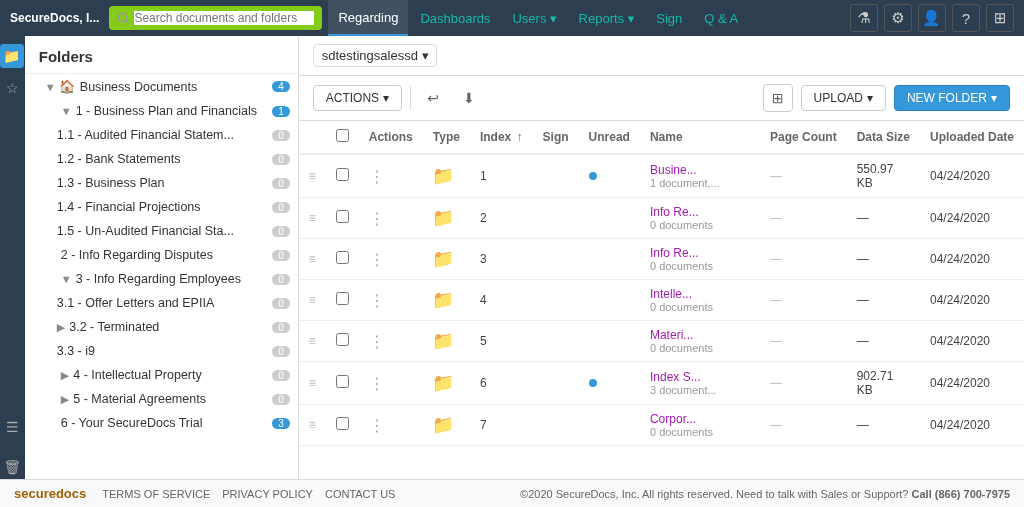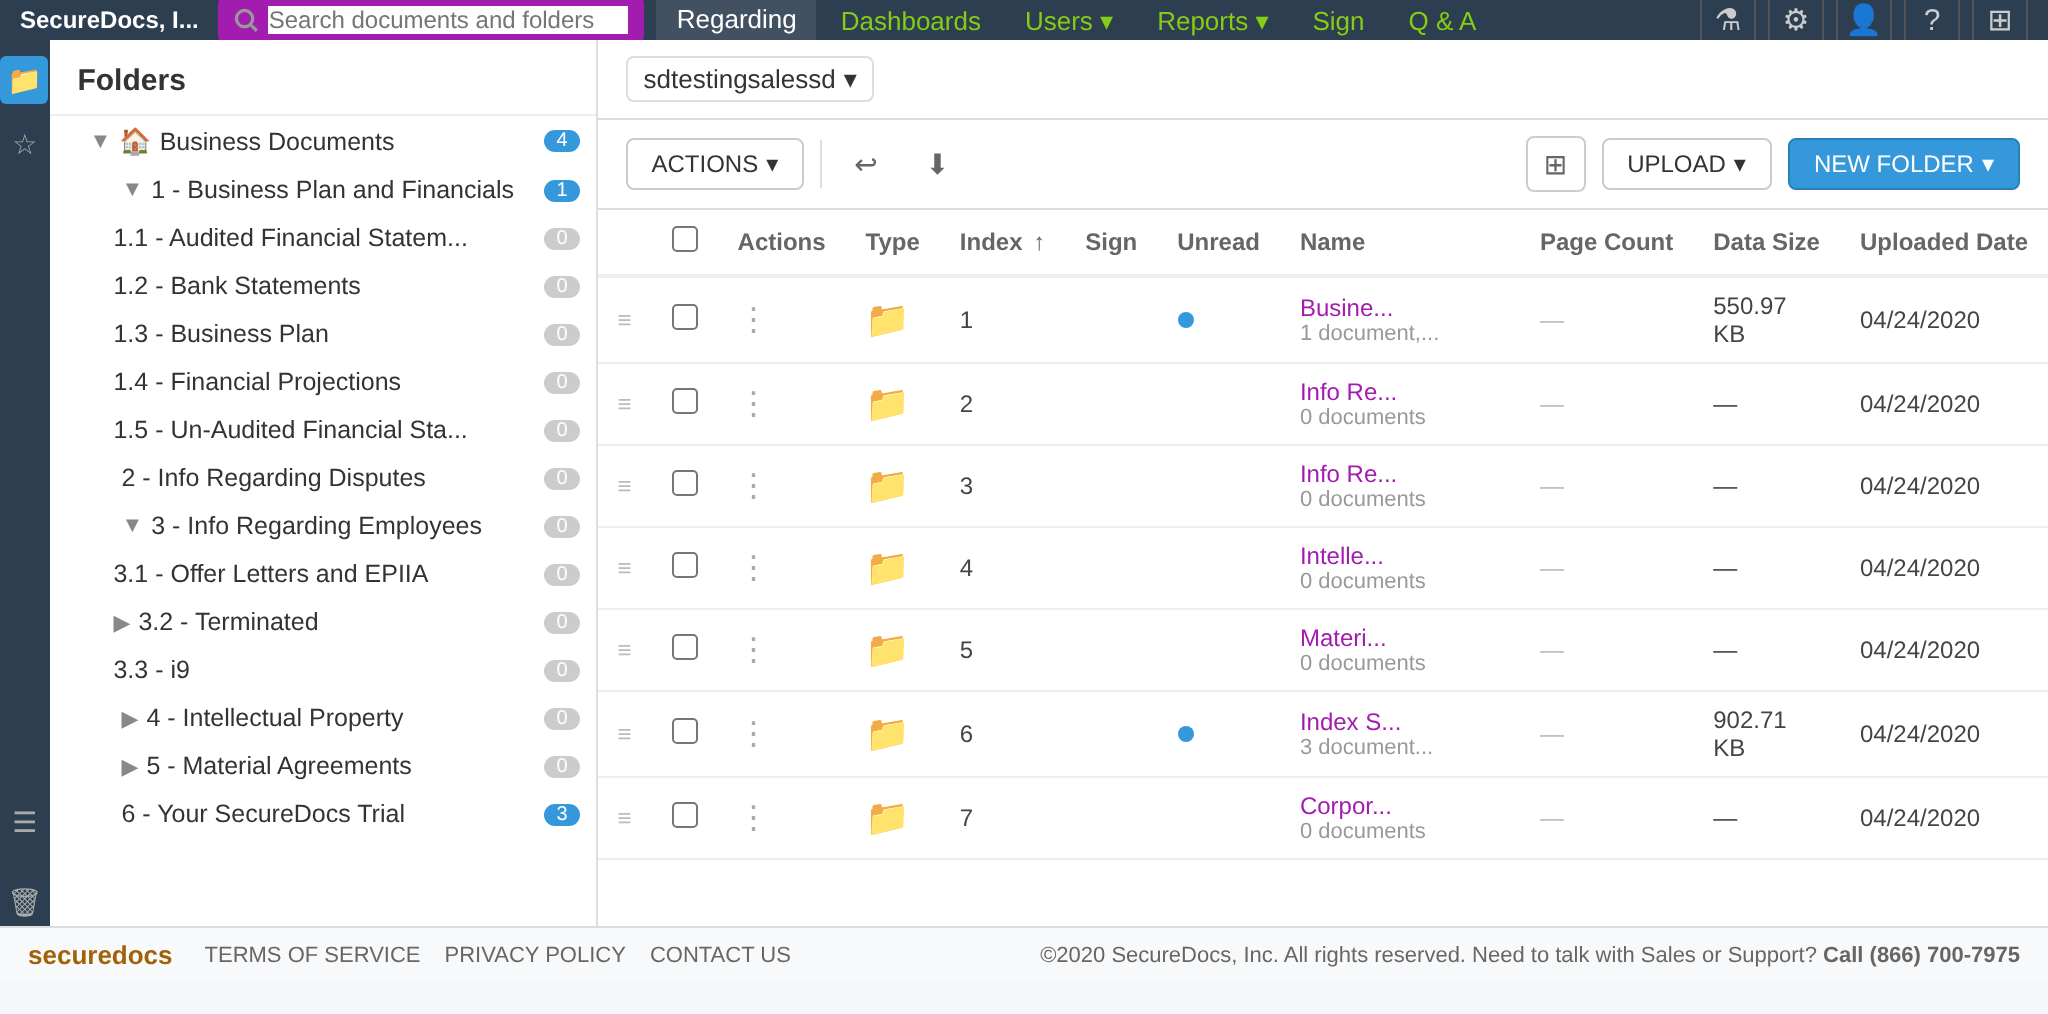--- a/index.html
+++ b/index.html
@@ -1,24 +1,24 @@
 <!DOCTYPE html>
 <html><head>
   <meta charset="utf-8">
   <style>
     * { box-sizing: border-box; margin: 0; padding: 0; }
     body { font-family: -apple-system, BlinkMacSystemFont, 'Segoe UI', sans-serif; font-size: 13px; background: #f5f6fa; color: #333; width: 1024px; height: 507px; overflow: hidden; }
 
     
-    .top-nav { display: flex; align-items: center; background: #2c3e50; height: 20px; padding: 0 10px; gap: 6px; }
+    .top-nav { display: flex; align-items: center; background: #2c3e50; height: 36px; padding: 0 10px; gap: 6px; }
     .brand { color: white; font-weight: bold; font-size: 12px; white-space: nowrap; margin-right: 4px; }
-    .search-bar { display: flex; align-items: center; background: #a21caf; border-radius: 4px; padding: 2px 8px; gap: 4px; height: 24px; min-width: 200px; }
+    .search-bar { display: flex; align-items: center; background: #84cc16; border-radius: 4px; padding: 2px 8px; gap: 4px; height: 24px; min-width: 200px; }
     .search-bar input { border: none; outline: none; font-size: 12px; width: 180px; color: #555; }
     .nav-items { display: flex; align-items: center; gap: 2px; flex: 1; }
-    .nav-item { color: #84cc16; padding: 4px 10px; font-size: 13px; cursor: pointer; height: 36px; display: flex; align-items: center; gap: 3px; }
+    .nav-item { color: #14b8a6; padding: 4px 10px; font-size: 13px; cursor: pointer; height: 36px; display: flex; align-items: center; gap: 3px; }
     .nav-item.active { color: white; border-bottom: 2px solid #3498db; background: rgba(255,255,255,0.1); }
     .nav-icons { display: flex; align-items: center; gap: 6px; margin-left: auto; }
     .nav-icon { color: #ccc; cursor: pointer; font-size: 15px; width: 28px; height: 28px; display: flex; align-items: center; justify-content: center; border: 1px solid #555; border-radius: 3px; }
 
     
     .main-layout { display: flex; height: calc(507px - 36px - 28px); }
 
     
     .sidebar-icons { width: 28px; background: #2c3e50; display: flex; flex-direction: column; align-items: center; padding-top: 8px; gap: 8px; }
     .sidebar-icon { color: #aaa; cursor: pointer; font-size: 14px; width: 24px; height: 24px; display: flex; align-items: center; justify-content: center; border-radius: 3px; }

